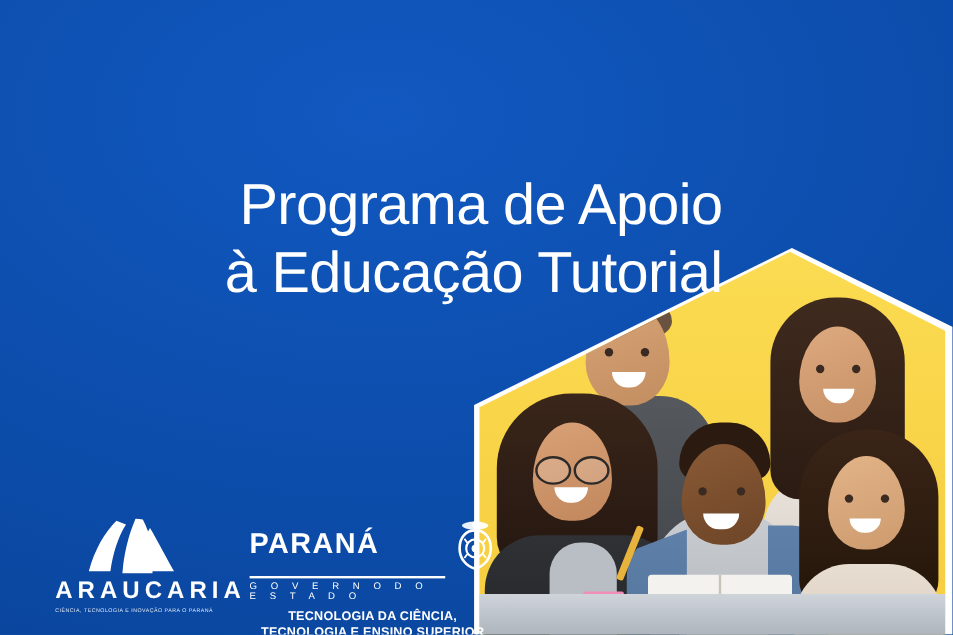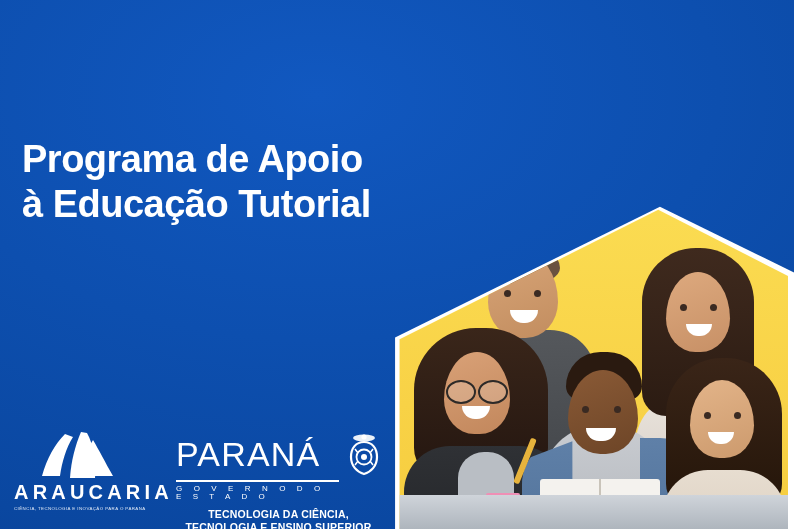--- a/index.html
+++ b/index.html
@@ -85,44 +85,45 @@
   #desk{position:absolute;left:0;bottom:0;width:100%;height:34px;background:linear-gradient(180deg,#cfd4da,#aeb5bd);}
   #book{position:absolute;left:150px;bottom:24px;width:120px;height:26px;background:#f4f2ee;border-radius:3px;
         box-shadow:0 -2px 0 #e2ded6 inset;}
   #book:before{content:"";position:absolute;left:59px;top:0;width:2px;height:26px;background:#c9c4ba;}
   #pencil{position:absolute;left:132px;bottom:44px;width:6px;height:48px;background:#e7b33c;transform:rotate(22deg);border-radius:2px;}
   #note-pink{position:absolute;left:96px;bottom:24px;width:34px;height:12px;background:#ef8fb5;border-radius:2px;}
 
   
   #headline{
     position:absolute;left:22px;top:112px;width:580px;
-    color:#ffffff;font-size:38px;line-height:1.16;font-weight:700;
+    color:#ffffff;font-size:48px;line-height:1.16;font-weight:400;
     letter-spacing:-0.5px;
+    text-align:right;
   }
   #headline .hl-line{display:block;white-space:nowrap;}
 
   #tagline-badge{
     position:absolute;left:14px;top:330px;
     padding:9px 16px 10px 16px;border-radius:5px;
     background:#f7f7f7;color:#14489c;
     font-size:19px;font-weight:700;letter-spacing:.1px;white-space:nowrap;
     box-shadow:0 1px 2px rgba(0,0,0,.18);
   }
 
   
   #logos{position:absolute;left:14px;top:432px;display:flex;align-items:flex-start;gap:36px;}
 
-  #araucaria-logo{position:relative;width:126px;color:#fff;}
+  #araucaria-logo{position:relative;width:126px;color:#fff;margin-left:32px;}
   #araucaria-mark{position:relative;width:84px;height:46px;margin:0 auto 4px auto;}
   #araucaria-wordmark{font-size:20px;font-weight:700;letter-spacing:4.2px;text-align:center;line-height:1;}
   #araucaria-sub{font-size:4.4px;letter-spacing:.42px;text-align:center;margin-top:4px;white-space:nowrap;color:#dfe8f6;}
 
   #parana-logo{position:relative;color:#fff;width:205px;}
   #parana-top{display:flex;align-items:center;justify-content:space-between;}
-  #parana-word{font-size:34px;font-weight:400;letter-spacing:1.2px;line-height:1;position:relative;}
+  #parana-word{font-size:24px;font-weight:700;letter-spacing:1.2px;line-height:1;position:relative;}
   #parana-rule{height:2px;background:#fff;margin:4px 0 3px 0;width:163px;}
   #parana-gov{font-size:8px;letter-spacing:4.6px;line-height:1;width:163px;text-align:left;}
   #parana-sec{font-size:10.5px;font-weight:700;line-height:1.22;text-align:center;margin-top:7px;letter-spacing:.2px;}
   #parana-sec span{display:block;white-space:nowrap;}
   #brasao{width:34px;height:44px;flex:0 0 34px;}
 </style>
 </head>
 <body>
 
 <div id="banner">

